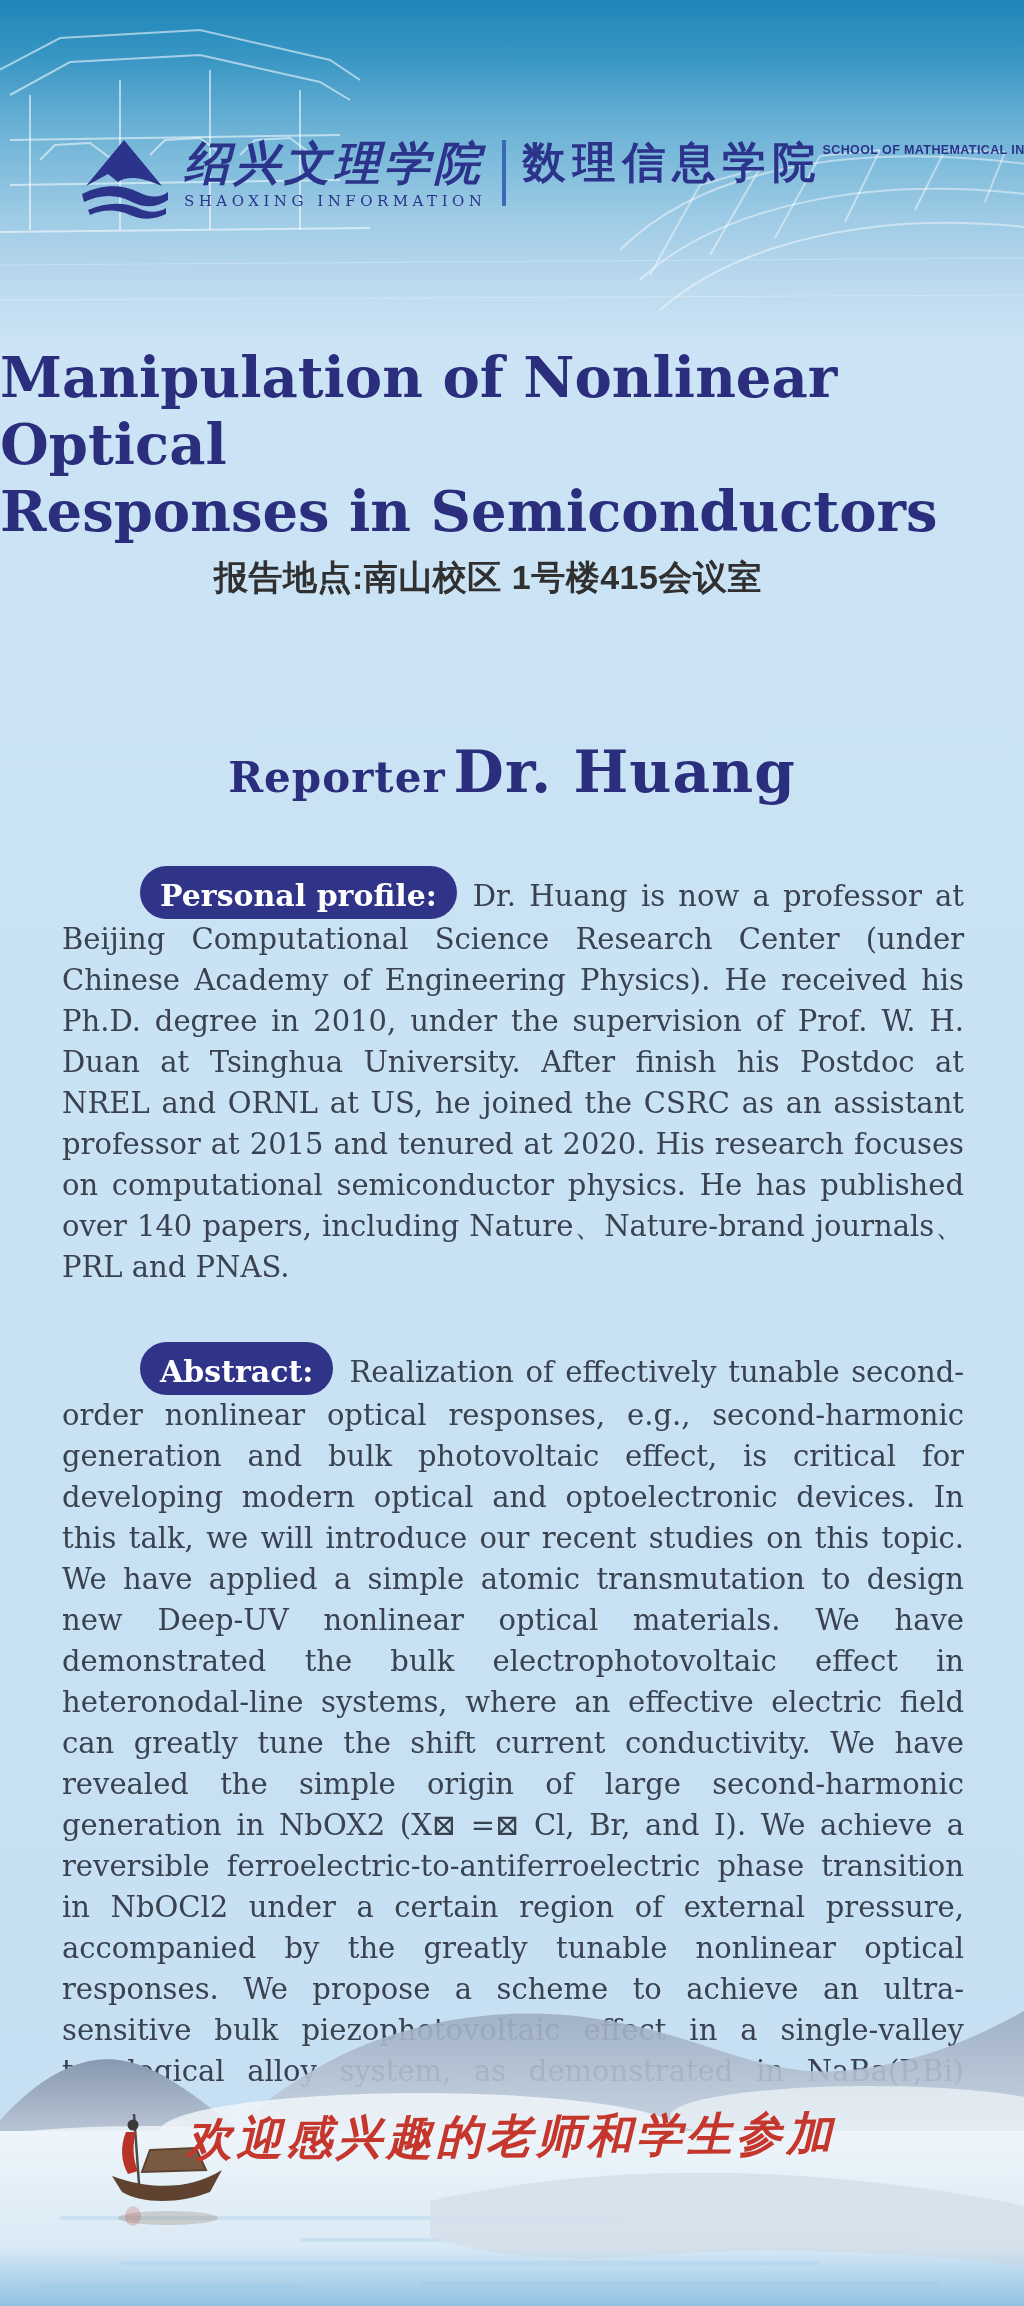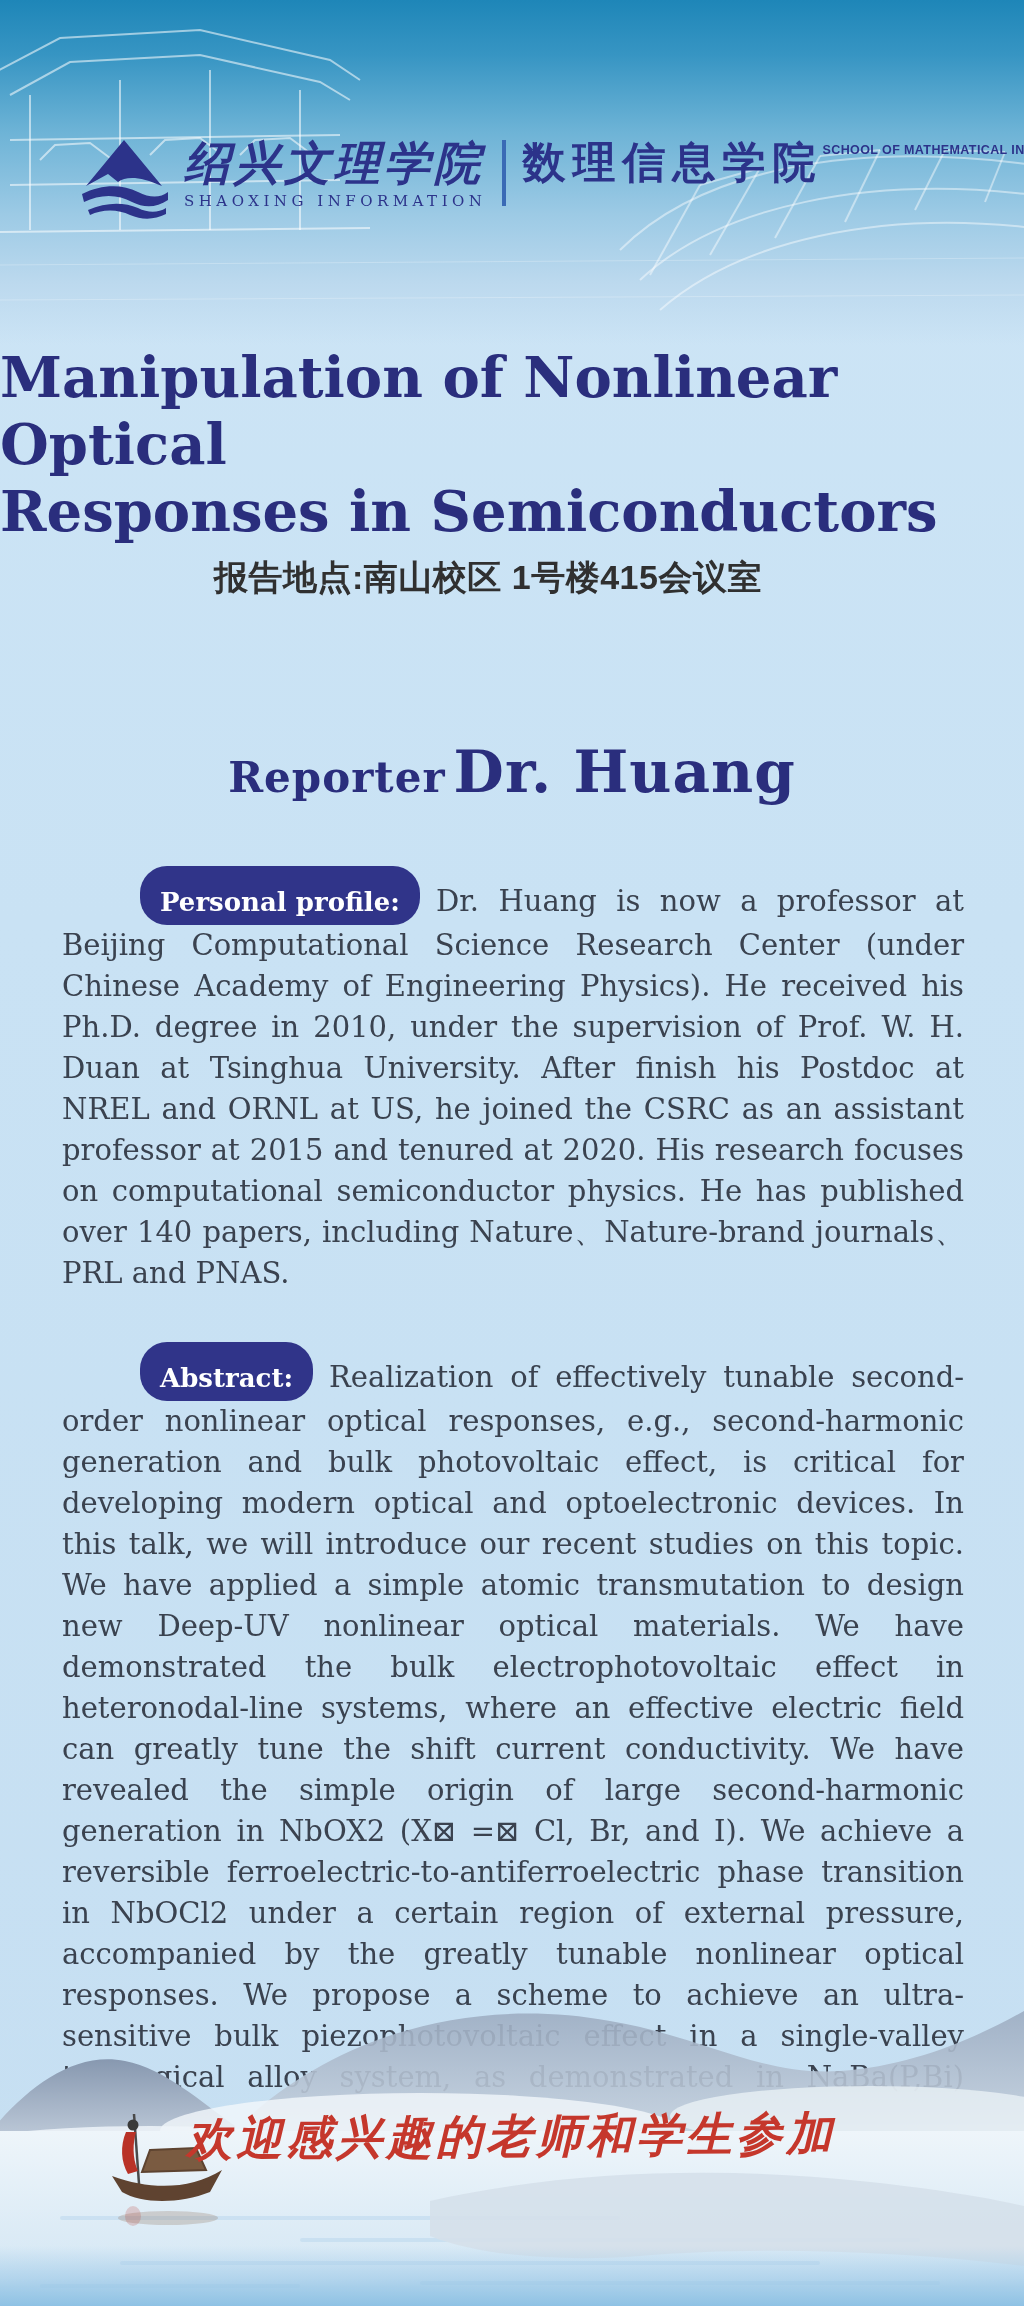--- a/index.html
+++ b/index.html
@@ -70,22 +70,22 @@
   .para {
     position:absolute; left:62px; width:902px;
     font-family:"DejaVu Serif", serif; font-size:29px; line-height:41px;
     color:#3a424f; text-align:justify; text-indent:78px; margin:0;
   }
   .para-profile  { top:866px; }
   .para-abstract { top:1342px; }
   .tag-pill {
     display:inline-block; text-indent:0;
     background:#303489; color:#ffffff; border-radius:27px;
-    padding:18px 20px 5px 20px; margin-right:16px;
-    font-weight:700; font-size:26px; line-height:36px;
+    padding:12px 20px 5px 20px; margin-right:16px;
+    font-weight:700; font-size:30px; line-height:36px;
     vertical-align:baseline;
   }
 
   
   .scene { position:absolute; left:0; top:1966px; width:1024px; height:340px; }
   .welcome-text {
     position:absolute; top:2106px; left:186px; width:660px;
     font-family:"DejaVu Serif", serif; font-weight:700; font-style:italic;
     font-size:46px; letter-spacing:4px; color:#c5372c; white-space:nowrap;
     transform:rotate(-0.5deg);

